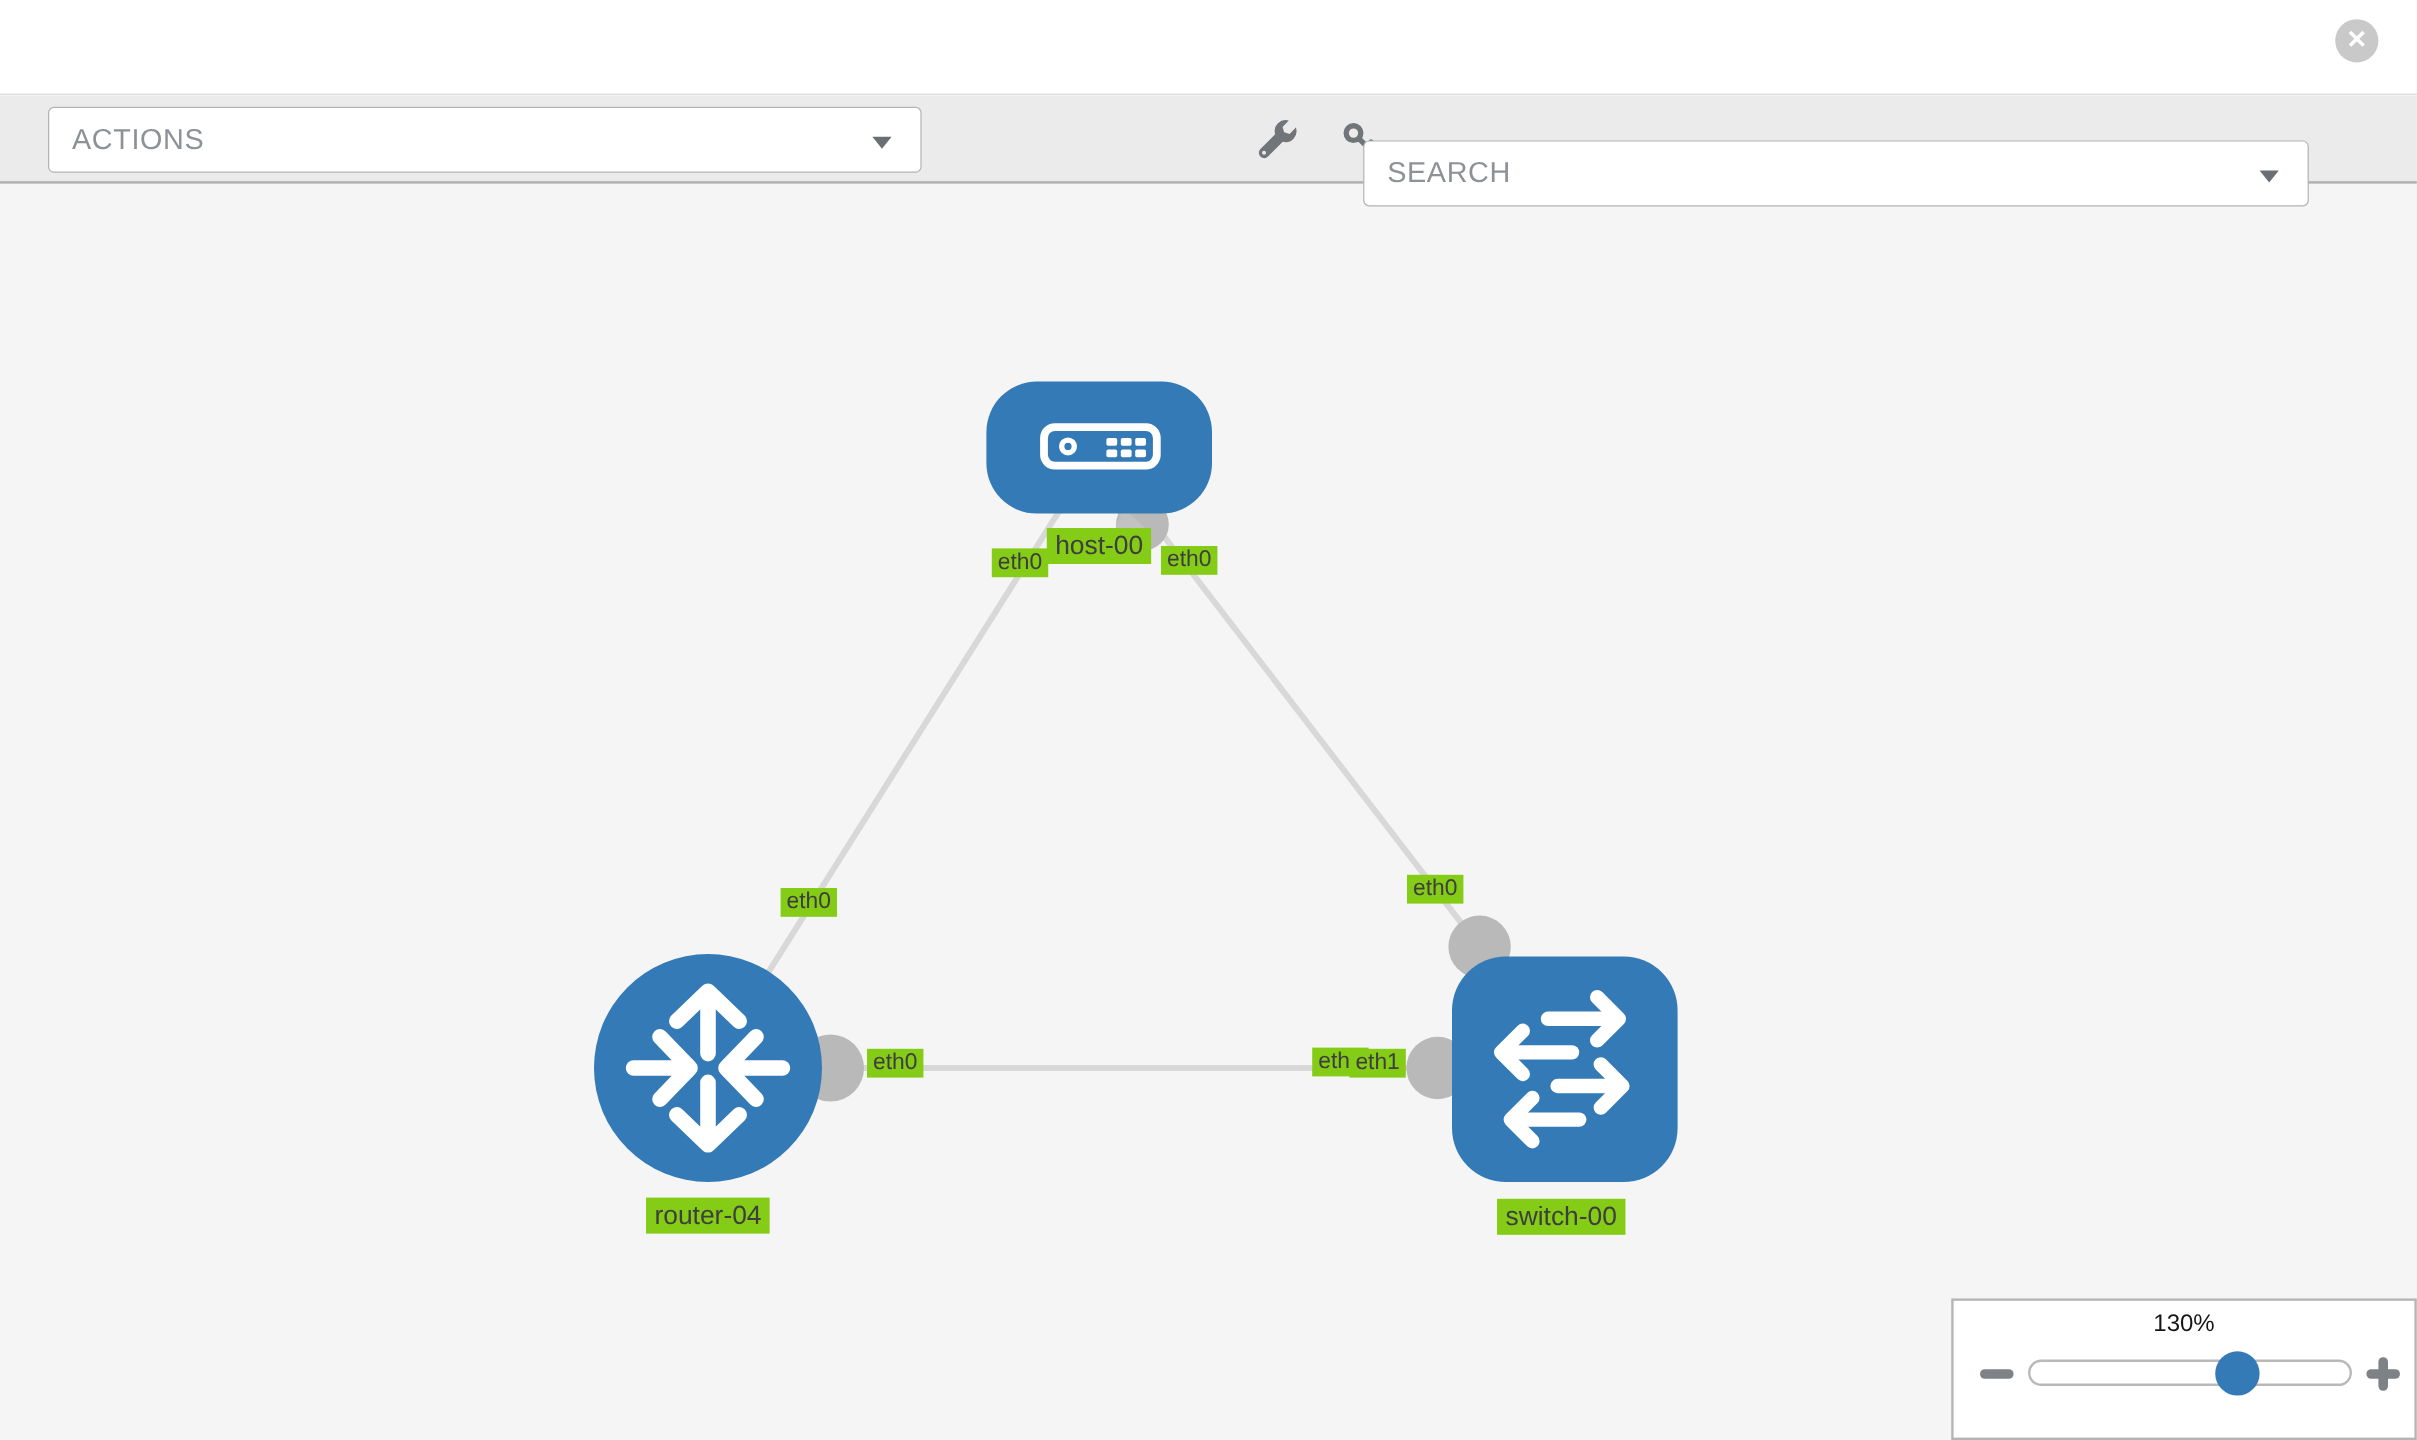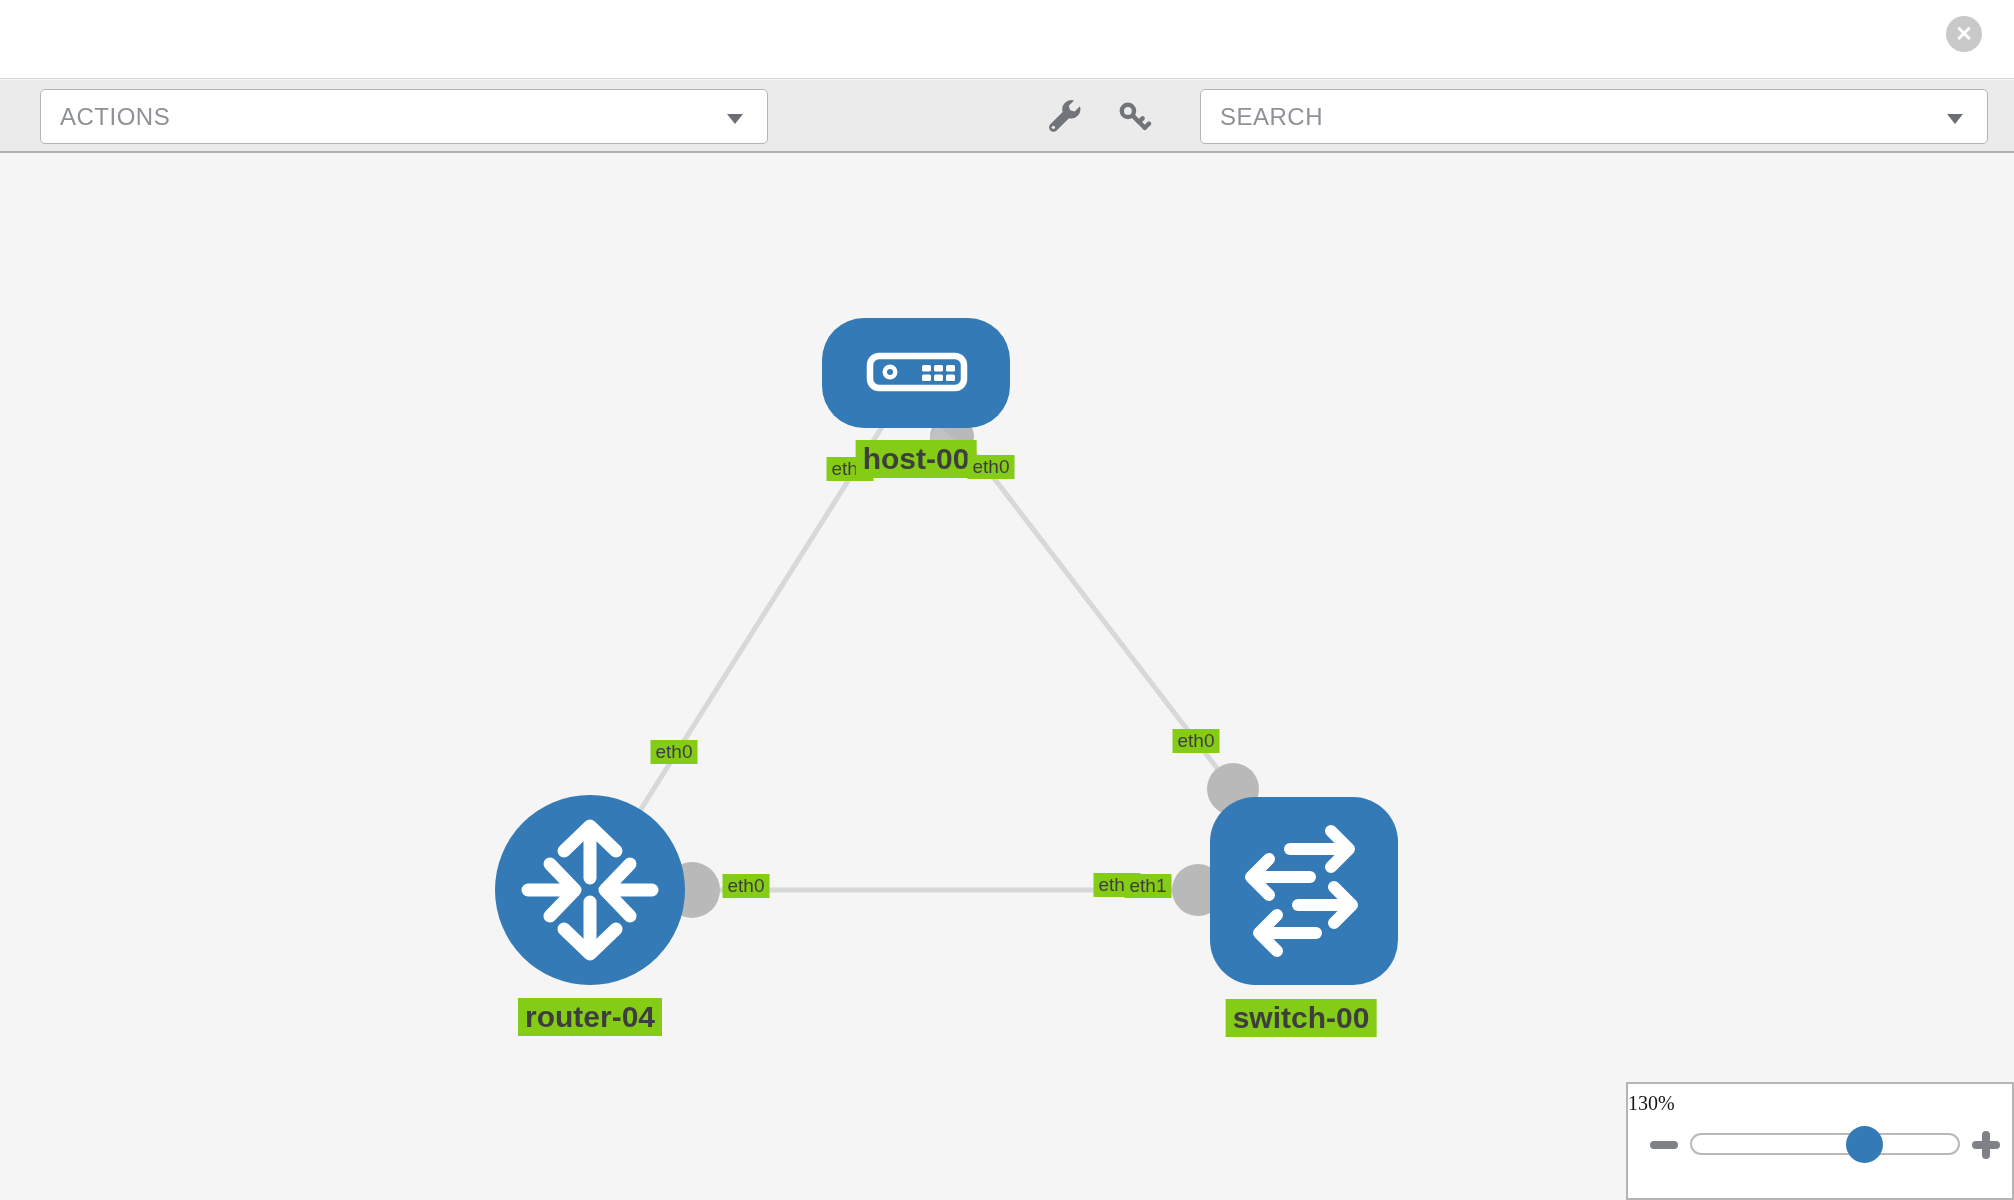--- a/index.html
+++ b/index.html
@@ -19,40 +19,40 @@
   .toolbar { position:absolute; left:0; top:80px; width:2014px; height:73px;
     background:#ebebeb; border-bottom:2px solid #b0b0b0; z-index:30; }
   .select-box { position:absolute; top:9px; height:55px; background:#ffffff;
     border:1px solid #b3b3b3; border-radius:5px; cursor:pointer; }
   .select-box .ph { position:absolute; left:19px; top:13px; font-size:24px;
     color:#8e9296; letter-spacing:0.5px; }
   .caret { position:absolute; right:24px; top:24px; width:0; height:0;
     border-left:8px solid transparent; border-right:8px solid transparent;
     border-top:10px solid #6b6f73; }
   .actions-box { left:40px; width:728px; }
-  .search-box { left:1200px; width:788px; }
+  .search-box { left:1136px; width:788px;margin-top:28px; }
   .tool-icon { position:absolute; top:19px; width:36px; height:36px; cursor:pointer; }
   .wrench-pos { left:1046px; } .key-pos { left:1116px; }
 
   
   .canvas { position:absolute; left:0; top:153px; width:2014px; height:1047px;
     background:#f5f5f5; }
   .topo-svg { position:absolute; left:0; top:153px; width:2014px; height:1047px; z-index:1; }
 
   
   .lbl { position:absolute; background:#84cc16; color:#3e3e3e; white-space:nowrap;
     transform:translateX(-50%); z-index:10; }
-  .node-lbl { font-size:30px; padding:2px 7px;font-weight:bold; }
+  .node-lbl { font-size:22px; padding:2px 7px; }
   .if-lbl { font-size:19px; padding:1px 5px; }
 
   
   .zoom-panel { position:absolute; left:1626px; top:1082px; width:388px; height:118px;
     background:#ffffff; border:2px solid #b5b5b5; z-index:40; }
-  .zoom-value { position:absolute; left:0; top:8px; width:100%; 
-    font-size:20px; color:#161616;font-family:Liberation Serif, serif; }
+  .zoom-value { position:absolute; left:0; top:8px; width:100%; text-align:center;
+    font-size:20px; color:#161616; }
   .zoom-minus { position:absolute; left:22px; top:57px; width:28px; height:8px;
     border-radius:4px; background:#7e8287; cursor:pointer; }
   .zoom-track { position:absolute; left:62px; top:49px; width:270px; height:22px;
     background:#ffffff; border:2px solid #b9b9b9; border-radius:12px; cursor:pointer; }
   .zoom-knob { position:absolute; left:218px; top:42px; width:37px; height:37px;
     border-radius:50%; background:#337ab7; cursor:pointer; }
   .zoom-plus { position:absolute; left:344px; top:47px; width:28px; height:28px; cursor:pointer; }
   .zoom-plus .h { position:absolute; left:0; top:10px; width:28px; height:8px;
     border-radius:4px; background:#7e8287; }
   .zoom-plus .v { position:absolute; left:10px; top:0; width:8px; height:28px;

